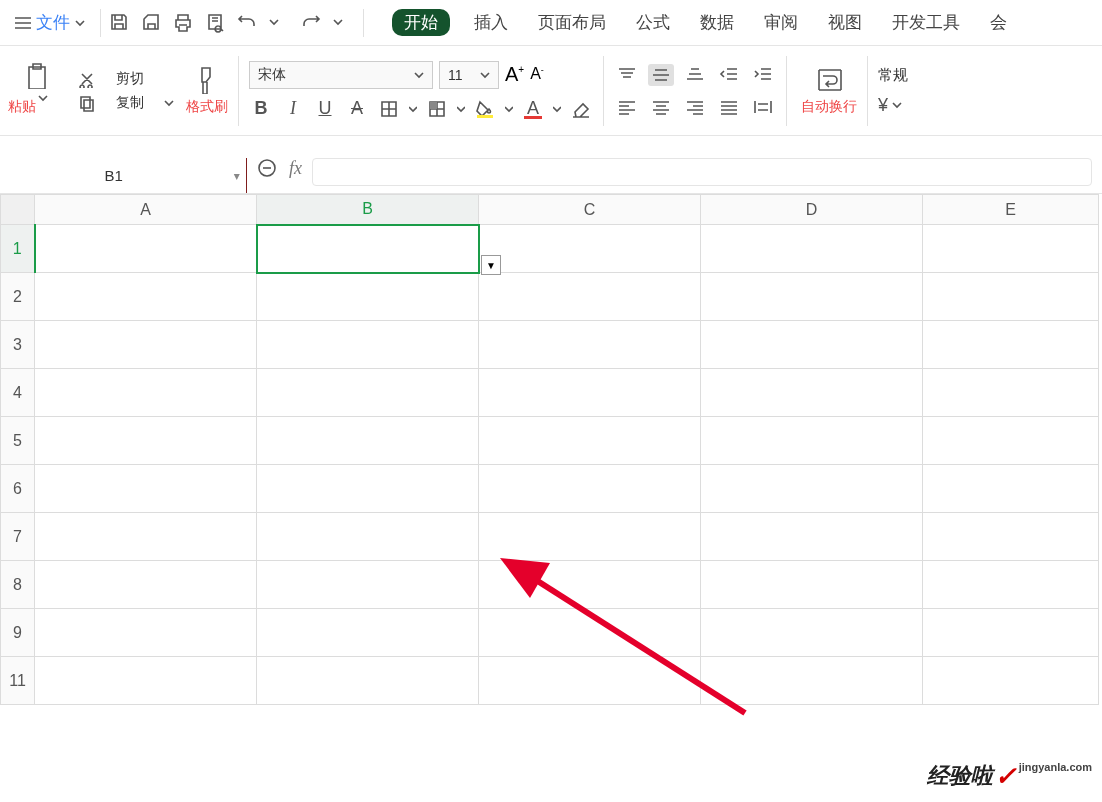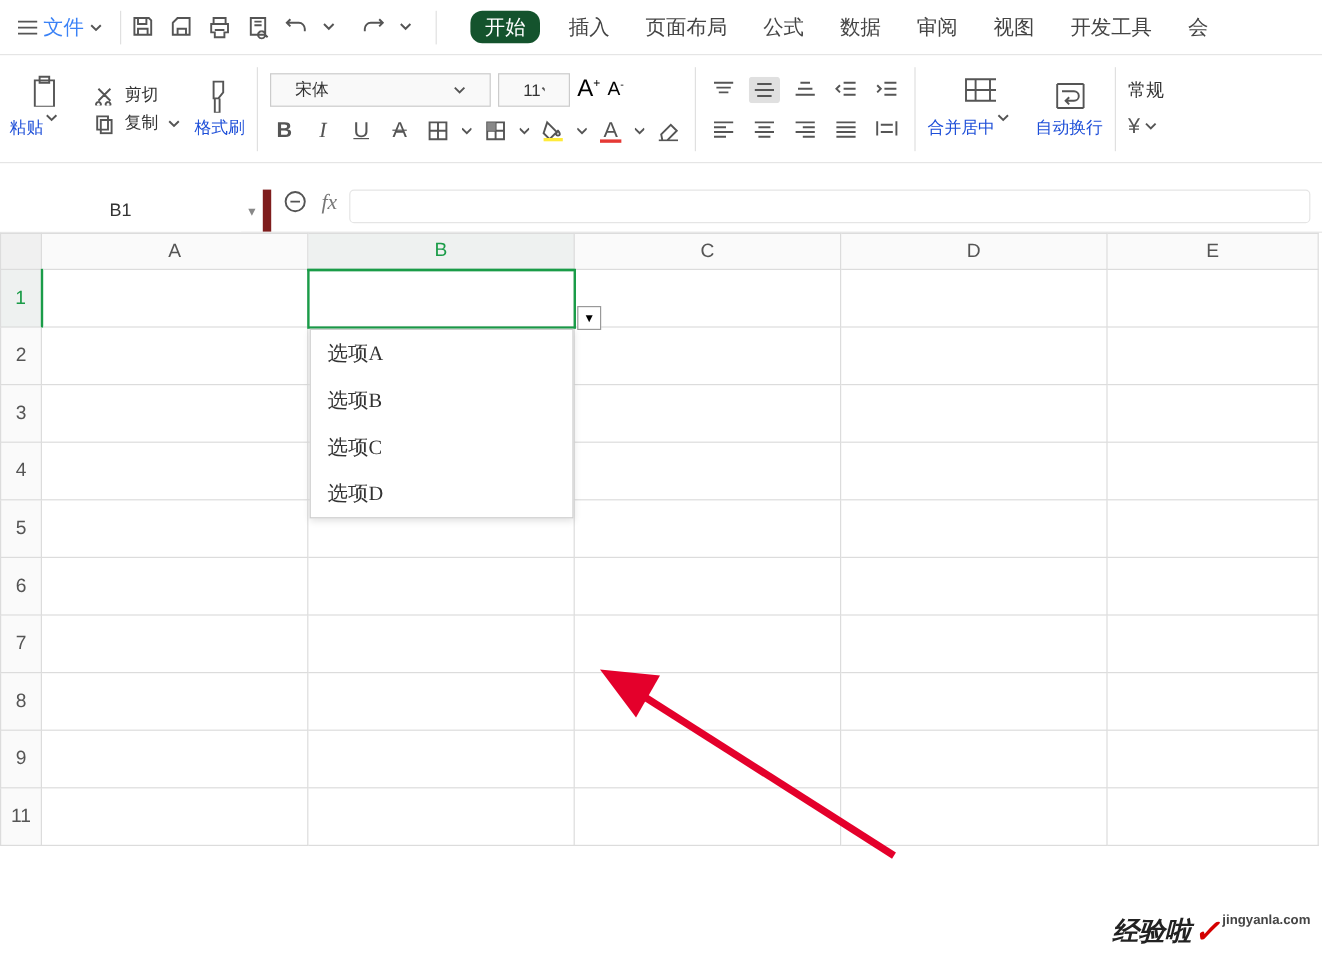--- a/index.html
+++ b/index.html
@@ -7,38 +7,38 @@
   .toolbar-row1 { height: 46px; display: flex; align-items: center; border-bottom: 1px solid #e5e5e5; padding: 0 8px; }
   .toolbar-row1 .sep { width: 1px; height: 28px; background: #e0e0e0; margin: 0 8px; }
   .file-btn { display: flex; align-items: center; padding: 4px 6px; gap: 4px; font-size: 17px; color: #3b82f6; cursor: pointer; }
   .qa-icons { display: flex; gap: 10px; }
   .qa-icons svg, .qa-icons .u { width: 22px; height: 22px; display:flex; align-items:center; justify-content:center; font-size:20px; color:#555; }
   .tabs { display: flex; align-items: center; gap: 18px; margin-left: 20px; font-size: 17px; color: #444; }
   .tabs .tab { padding: 4px 6px; cursor: pointer; white-space: nowrap; }
   .tabs .tab.active { background: #14532d; color: #fff; border-radius: 10px; padding: 2px 12px; }
   .toolbar-row2 { height: 90px; display: flex; align-items: center; border-bottom: 1px solid #e5e5e5; padding: 0 8px; }
   .toolbar-row2 .sep { width: 1px; height: 70px; background: #e0e0e0; margin: 0 10px; }
-  .group { display: flex; flex-direction: column; align-items: center; gap: 4px; font-size: 14px; color: #1d4ed8; }
+  .group { display: flex; flex-direction: column; align-items: center; gap: 4px; font-size: 14px; color: #ef4444; }
   .group svg, .group .u { width: 28px; height: 28px; display:flex; align-items:center; justify-content:center; font-size:24px; color:#555;}
   .clip-group { display: flex; align-items: center; gap: 12px; }
   .clip-col { display:flex; flex-direction:column; gap:6px; font-size:14px; color:#333; }
-  .clip-col .row { display:flex; align-items:center; gap:8px; }
+  .clip-col .row { display:flex; align-items:center; gap:20px; }
   .font-group { display:flex; flex-direction:column; gap:8px; }
   .font-sel { display:flex; align-items:center; gap:6px; }
-  .font-sel .sel { border:1px solid #ccc; height:28px; display:flex; align-items:center; padding:0 20px; font-size:14px; color:#333; background:#f9f9f9; }
+  .font-sel .sel { border:1px solid #ccc; height:28px; display:flex; align-items:center; padding:0 8px; font-size:14px; color:#333; background:#f9f9f9; }
   .font-sel .name { width:184px; justify-content:space-between; }
   .font-sel .size { width:60px; justify-content:space-between; }
   .fmt-row { display:flex; align-items:center; gap:8px; }
   .fmt-row .fi { width:24px; height:24px; display:flex; align-items:center; justify-content:center; font-size:18px; color:#555; }
   .align-group { display:flex; flex-direction:column; gap:10px; }
   .align-row { display:flex; gap:8px; }
   .ai { width:26px; height:22px; display:flex; align-items:center; justify-content:center; border:1px solid transparent; }
   .ai.sel { background:#e0e0e0; border-radius:3px; }
   .formula-bar { height: 36px; display:flex; align-items:stretch; border-bottom: 1px solid #e5e5e5; }
-  .namebox { width:226px; border-right:7px solid #7f1d1d; display:flex; align-items:center; }
+  .namebox { width:247px; border-right:1px solid #7f1d1d; display:flex; align-items:center; }
   .namebox input { width:100%; height:100%; border:none; text-align:center; font-size:15px; color:#333; outline:none; }
   .namebox .dd { width:20px; color:#888; font-size:12px; text-align:center; }
   .fx-area { flex:1; display:flex; align-items:flex-start; gap:10px; padding:0 10px; }
   .fx-area input { flex:1; border:1px solid #e5e5e5; height:28px; padding:0 6px; font-size:14px; outline:none; border-radius:4px;}
   .grid-area { position:relative; }
   table.sheet { border-collapse:collapse; table-layout:fixed; }
   table.sheet th, table.sheet td { border:1px solid #dcdcdc; font-weight:normal; font-size:16px; color:#333; text-align:center; background:#fff; }
   table.sheet th { background:#fafafa; color:#555; }
   table.sheet th.corner { width:34px; height:30px; background:#f0f0f0; border-top:1px solid #dcdcdc; border-left:1px solid #dcdcdc;}
   table.sheet th.ch { height:30px; }
@@ -277,31 +277,20 @@
           </svg>
         </span>
       <span class="ai">
           <svg width="20" height="16">
             <path class="icon" d="M2 2v12 M18 2v12 M5 5h10 M5 11h10"></path>
           </svg>
         </span>
     </div>
   </div>
   <div class="sep"></div>
-  <div class="group">
-    <svg width="34" height="28">
-        <path class="icon" d="M3 5h28v18H3z M3 14h28 M11 5v18 M23 5v18"></path>
-      </svg>
-    <div style="display:flex;align-items:center;gap:2px">
-      <span>合并居中</span>
-      <svg width="10" height="10">
-          <path class="icon" d="M1 3l4 4 4-4"></path>
-        </svg>
-    </div>
-  </div>
   <div class="group" style="margin-left:4px">
     <svg width="30" height="28">
         <path class="icon" d="M4 4h22 M4 24h22 M4 4v20 M26 4v20 M8 10h10a4 4 0 0 1 0 8h-6 M14 15l-3 3 3 3"></path>
       </svg>
     <span>自动换行</span>
   </div>
   <div class="sep"></div>
   <div style="display:flex;flex-direction:column;gap:10px">
     <span style="font-size:15px;color:#333">常规</span>
     <div style="display:flex;align-items:center;gap:4px">
@@ -418,26 +407,20 @@
           <td></td>
           <td></td>
           <td></td>
           <td></td>
         </tr>
   </tbody>
     </table>
 
   <div class="cell-dd" style="left:481px; top:61px;">▼</div>
 
-  <div class="dropdown" style="left:258px; top:80px; width:220px;">
-    <div class="opt">选项A</div>
-    <div class="opt">选项B</div>
-    <div class="opt">选项C</div>
-    <div class="opt">选项D</div>
-  </div>
 
   <svg class="arrow-overlay" width="300" height="200">
     <defs></defs>
     <line x1="265" y1="170" x2="45" y2="30" stroke="#e4002b" stroke-width="6"></line>
     <polygon points="20,15 70,20 50,55" fill="#e4002b"></polygon>
   </svg>
 </div>
 
 <div class="watermark">
   <span>经验啦</span>

